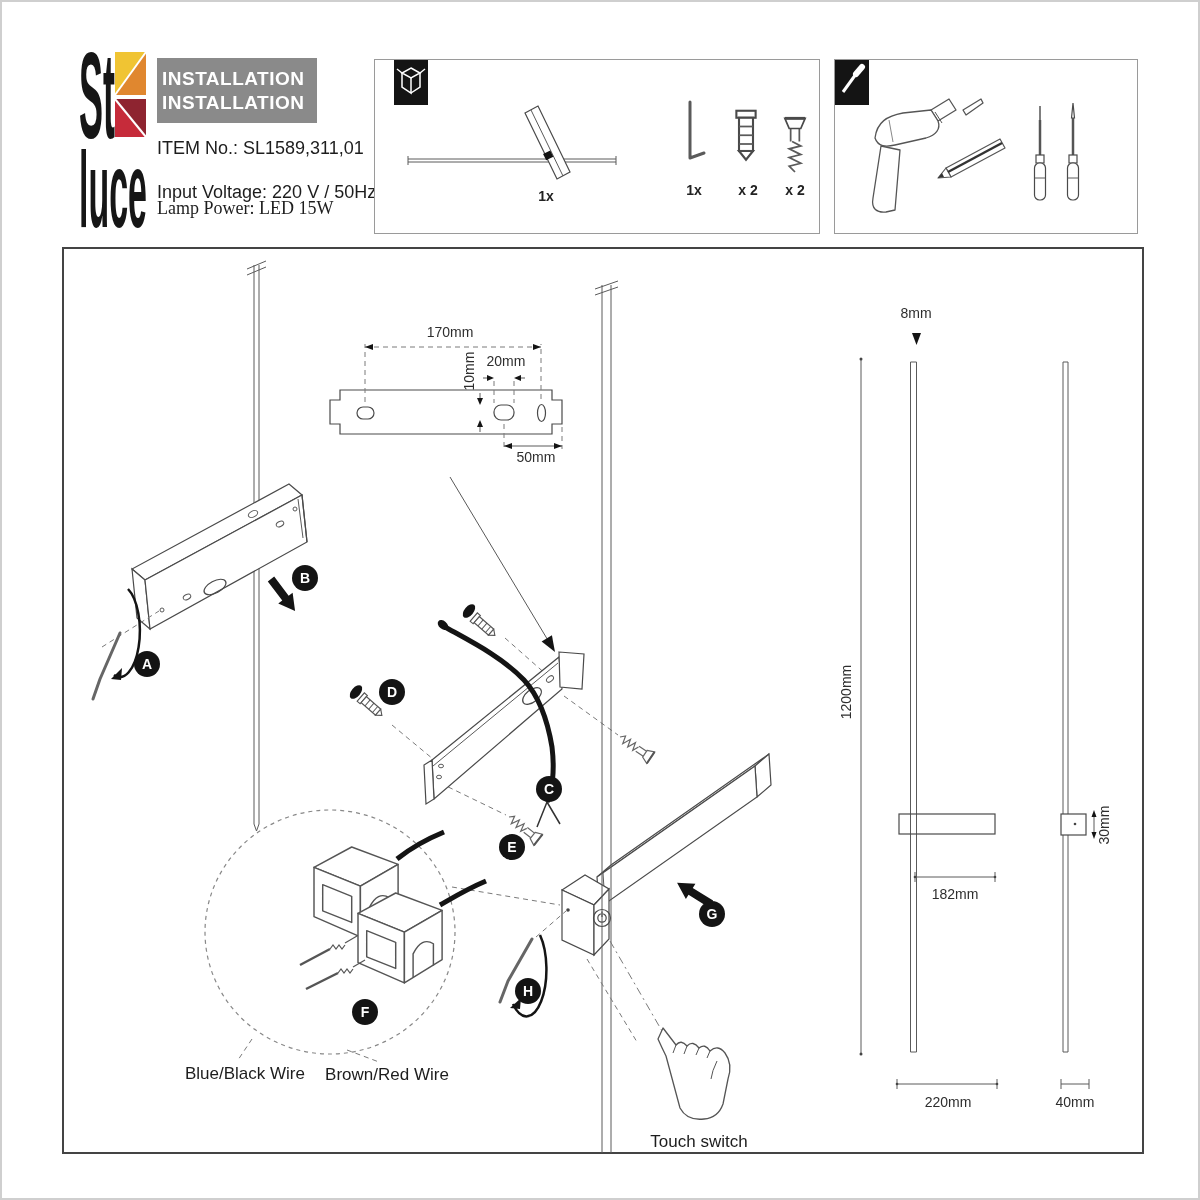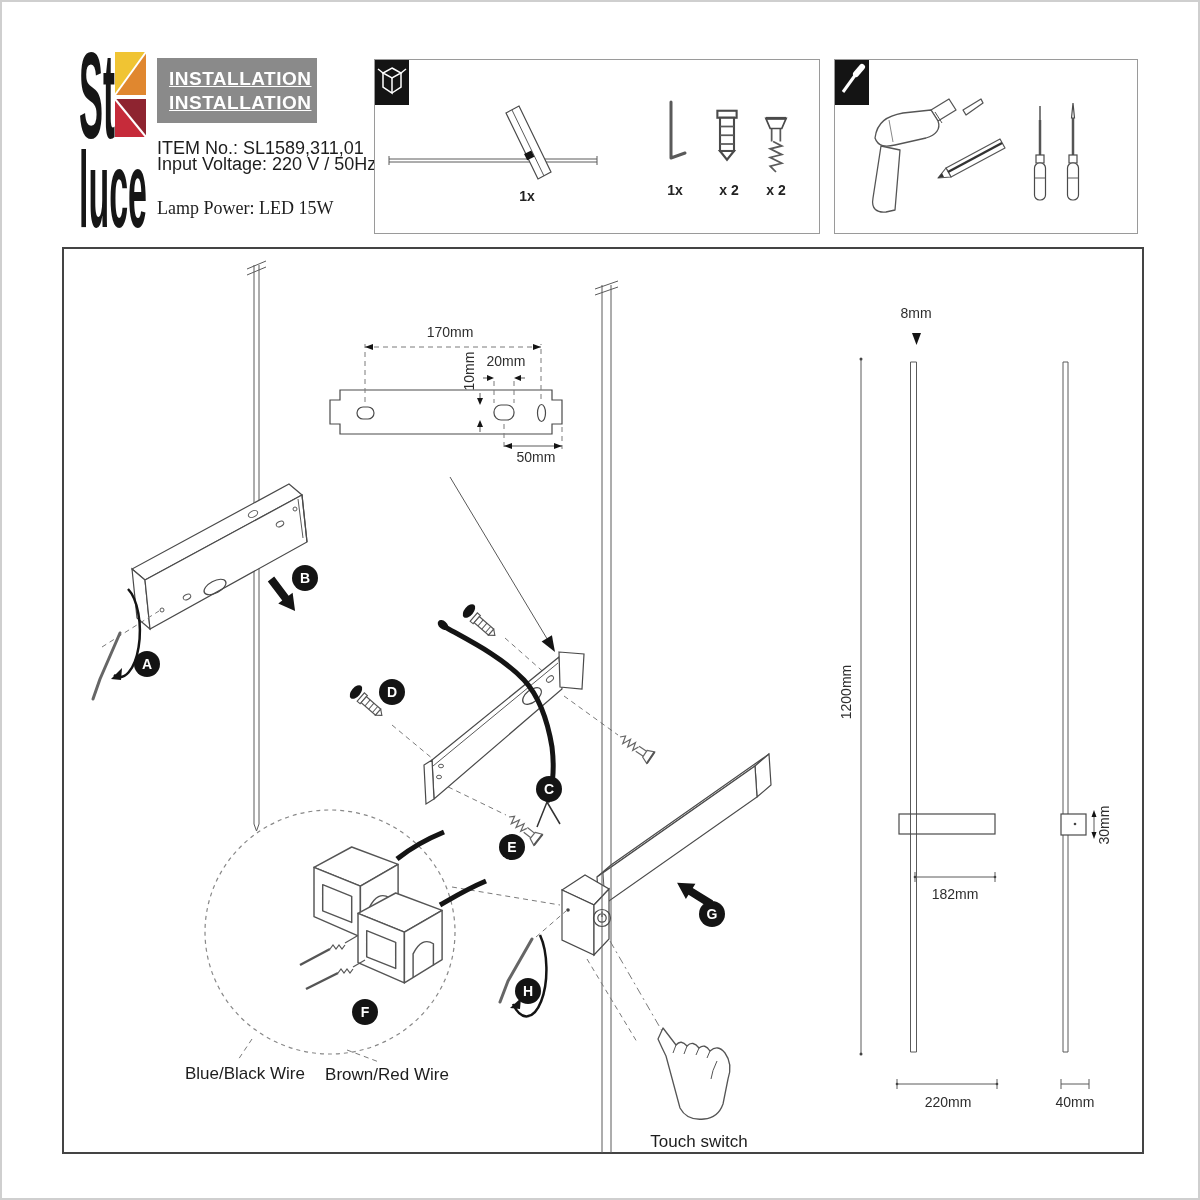--- a/index.html
+++ b/index.html
@@ -2,21 +2,21 @@
 <html><head>
 <meta charset="utf-8">
 <style>
   html,body{margin:0;padding:0;background:#fff;}
   .page{position:relative;width:1200px;height:1200px;background:#fff;
         border:2px solid #cfcfcf;box-sizing:border-box;overflow:hidden;
         font-family:"Liberation Sans",sans-serif;}
   .abs{position:absolute;}
   .title-box{left:155px;top:56px;width:160px;height:65px;background:#8a8a8a;
              color:#fff;font-weight:700;font-size:19px;line-height:24px;
-             padding:9px 0 0 12px;box-sizing:border-box;letter-spacing:.5px;text-decoration:underline;}
+             padding:9px 0 0 5px;box-sizing:border-box;letter-spacing:.5px;}
   .info-line{left:155px;font-size:18px;color:#1d1d1d;white-space:nowrap;}
   .parts-box{border:1.5px solid #9a9a9a;background:#fff;box-sizing:border-box;}
   svg text{font-family:"Liberation Sans",sans-serif;}
   .dimtxt{font-size:14px;fill:#2e2e2e;}
   .qtytxt{font-size:14px;font-weight:600;fill:#222;}
   .biglbl{font-size:17px;fill:#1d1d1d;}
   .stepltr{font-size:14px;font-weight:700;fill:#fff;}
   .ln{fill:none;stroke:#4a4a4a;stroke-width:1.2;}
   .lnthin{fill:none;stroke:#5a5a5a;stroke-width:1;}
   .wf{fill:#fff;stroke:#4a4a4a;stroke-width:1.2;}
@@ -39,24 +39,24 @@
       <line x1="37" y1="55" x2="68" y2="93" stroke="#fff" stroke-width="2"></line>
     </g>
     <text x="1" y="183" font-size="108" font-weight="700" fill="#161616" textLength="68" lengthAdjust="spacingAndGlyphs">luce</text>
   </svg>
 
   <div class="abs title-box">
     <div>INSTALLATION</div>
     <div>INSTALLATION</div>
   </div>
   <div class="abs info-line" style="top:136px;">ITEM No.: SL1589,311,01</div>
-  <div class="abs info-line" style="top:152px;">Input Voltage: 220 V / 50Hz</div>
+  <div class="abs info-line" style="top:180px;">Input Voltage: 220 V / 50Hz</div>
   <div class="abs info-line" style="top:196px;font-family:Liberation Serif, serif;">Lamp Power: LED 15W</div>
 
-  <div class="abs parts-box" style="left:372px;top:57px;width:446px;height:175px;">
+  <div class="abs parts-box" style="left:372px;top:57px;width:446px;height:175px;padding-left:19px;">
     <svg width="443" height="172" viewBox="0 0 443 172">
       <rect x="0" y="0" width="34" height="45" class="blk"></rect>
       <g stroke="#fff" stroke-width="1.5" fill="none">
         <polygon points="17,8 26,13 17,18 8,13"></polygon>
         <polyline points="8,13 8,27 17,33 17,18"></polyline>
         <polyline points="26,13 26,27 17,33"></polyline>
         <line x1="8" y1="13" x2="3" y2="9"></line>
           <line x1="26" y1="13" x2="31" y2="9"></line>
       </g>
 

